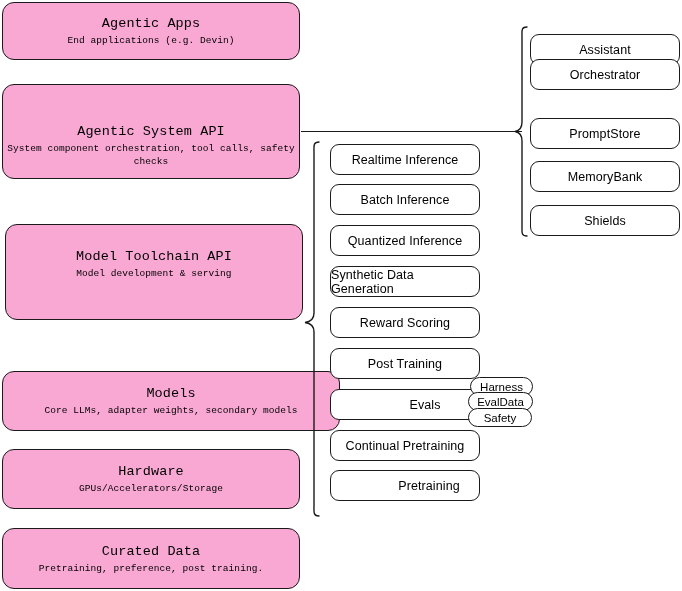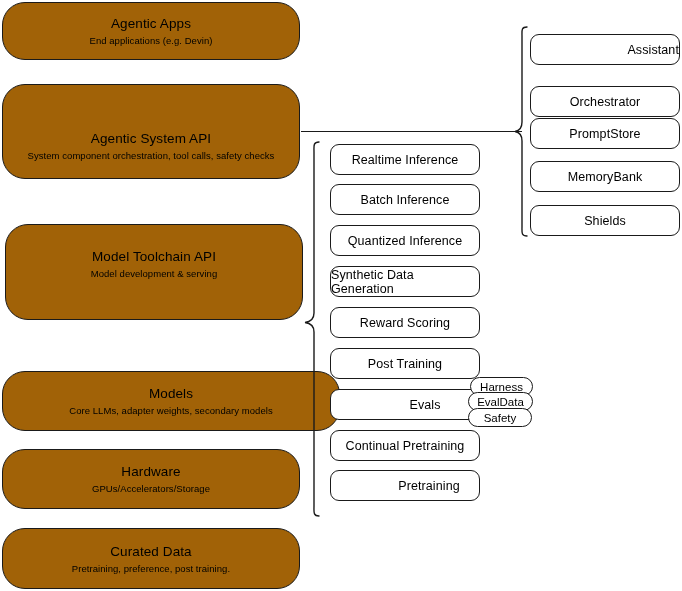--- a/index.html
+++ b/index.html
@@ -10,27 +10,28 @@
     color:#000000;
     overflow:hidden;
   }
   #stage{position:relative;width:682px;height:591px;}
 
   
   .rbox{
     position:absolute;
     box-sizing:border-box;
     border:1.4px solid #1a1a1a;
-    border-radius:23px;
-    background:#a16207;
+    border-radius:12px;
+    background:#f9a8d4;
     display:flex;
     flex-direction:column;
     align-items:center;
     justify-content:center;
     text-align:center;
+    font-family:Liberation Mono, monospace;
   }
   .layer-title{
     font-size:13.5px;
     line-height:17px;
     letter-spacing:0.1px;
   }
   .layer-sub{
     font-size:9.5px;
     line-height:13px;
     margin-top:2px;
@@ -122,24 +123,24 @@
   </div>
 
   <div class="hline" style="left:301px;top:131px;width:221px;"></div>
 
   <div class="brace" style="left:514px;top:26px;width:14px;height:214px;">
     <svg width="14" height="214" viewBox="0 0 14 214">
       <path d="M13 1 C7 1 8 5 8 10 L8 96 C8 103 4 105 1 105.5 C4 106 8 108 8 115 L8 201 C8 206 7 210 13 210" fill="none" stroke="#1a1a1a" stroke-width="1.4" stroke-linecap="round"></path>
     </svg>
   </div>
 
-  <div class="chip" style="left:530px;top:34px;justify-content:flex-end;">
+  <div class="chip" style="left:530px;top:34px;">
     <span>Assistant</span>
   </div>
-  <div class="chip" style="left:530px;top:86px;justify-content:center;">
+  <div class="chip" style="left:530px;top:59px;justify-content:center;">
     <span>Orchestrator</span>
   </div>
   <div class="chip" style="left:530px;top:118px;">
     <span>PromptStore</span>
   </div>
   <div class="chip" style="left:530px;top:161px;">
     <span>MemoryBank</span>
   </div>
   <div class="chip" style="left:530px;top:205px;">
     <span>Shields</span>

